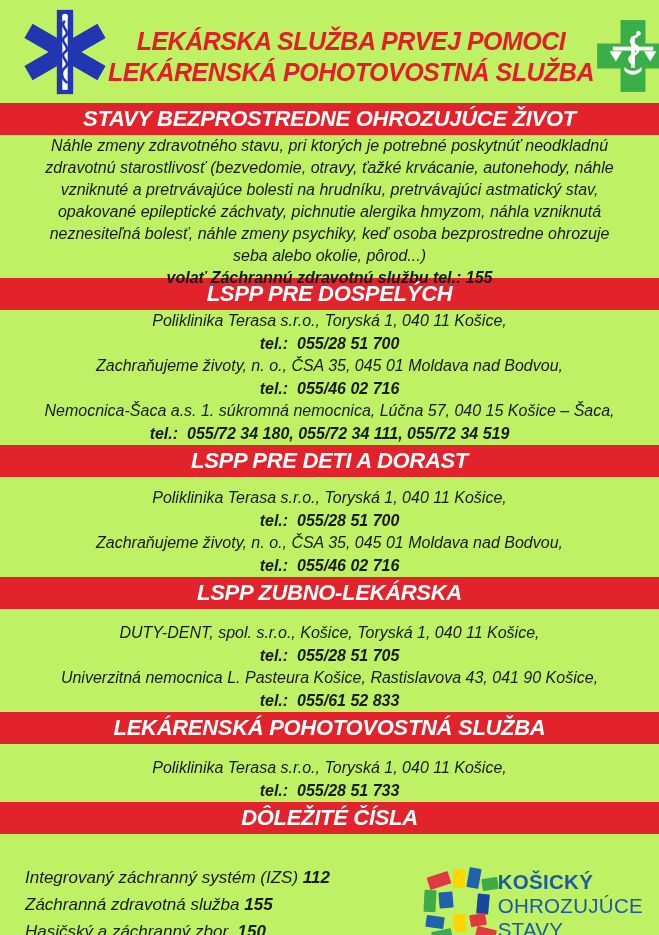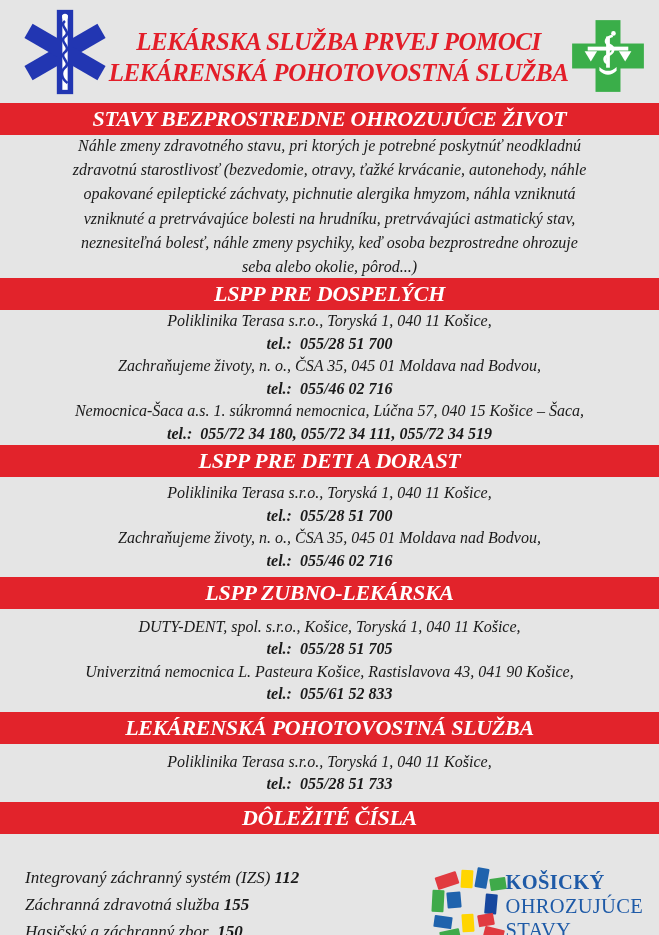--- a/index.html
+++ b/index.html
@@ -1,18 +1,18 @@
 <!DOCTYPE html>
 <html style="--red: #e2232b; --title-red: #e31e29; --star-blue: #2236b2; --cross-green: #3aae49; --ksk-blue: #1e5aa7; --tile-red: #e13a40; --tile-blue: #1f63ad; --tile-dblue: #17479e; --tile-green: #3faa4a; --tile-yellow: #ffd500; --text: #1a1a1a;"><head>
 <meta charset="utf-8">
 <style>
   html,body{margin:0;padding:0;background:#fff;}
   .page{
-    position:relative;width:659px;height:935px;background:#e5e5e5;overflow:hidden;
-    font-family:Liberation Serif, serif;color:var(--text,#1a1a1a);
+    position:relative;width:659px;height:935px;background:#bef264;overflow:hidden;
+    font-family:Liberation Sans, sans-serif;color:var(--text,#1a1a1a);
   }
   
   .header{height:103px;display:flex;align-items:flex-start;}
   .logo-left{width:86px;height:86px;margin:9px 0 0 22px;flex:0 0 auto;}
   .logo-right{width:78px;height:78px;margin:17px 12px 0 0;flex:0 0 auto;}
   .titles{flex:1;text-align:center;margin-top:26px;}
   .titles .t{
     color:var(--title-red,#e31e29);font-style:italic;font-weight:bold;
     font-size:25px;line-height:31px;letter-spacing:-0.5px;white-space:nowrap;
   }
@@ -22,21 +22,21 @@
     display:flex;align-items:center;justify-content:center;
     font-style:italic;font-weight:bold;font-size:22px;letter-spacing:-0.3px;white-space:nowrap;
   }
   
   .em-text{height:143px;display:flex;flex-direction:column;justify-content:space-between;}
   .em-text .line{
     text-align:center;font-style:italic;font-size:16px;line-height:22px;white-space:nowrap;
   }
   .em-text .call{font-weight:bold;}
   
-  .entries{display:flex;flex-direction:column;justify-content:center;}
+  .entries{display:flex;flex-direction:column;justify-content:flex-end;}
   .entries .addr,.entries .tel{
     text-align:center;font-style:italic;font-size:16px;line-height:22.5px;white-space:nowrap;
   }
   .entries .tel{font-weight:bold;white-space:pre;}
   .h135{height:135px}.h100{height:100px}.h95{height:103px}.h58{height:58px}
   
   .footer{height:109px;display:flex;align-items:flex-start;padding-top:14px;box-sizing:border-box;margin-top:16px;}
   .imp-list{flex:1;padding-left:25px;}
   .imp-row{font-style:italic;font-size:17px;line-height:27px;white-space:nowrap;}
   .imp-row b{font-weight:bold;}
@@ -84,24 +84,25 @@
       <circle cx="57" cy="21" r="3" fill="#fff"></circle>
       <path d="M56 24 C46 27 45 33 52 36 C59 39 58 46 50 49 C44 51 44 58 51 60" stroke="#fff" stroke-width="3.4" fill="none"></path>
       <path d="M39 64 Q50 74 61 64 L61 69 Q50 79 39 69 Z" fill="#fff"></path>
     </svg>
   </div>
 
   <div class="banner">STAVY BEZPROSTREDNE OHROZUJÚCE ŽIVOT</div>
   <div class="em-text">
     <div class="line">Náhle zmeny zdravotného stavu,  pri ktorých je potrebné poskytnúť neodkladnú</div>
     <div class="line">zdravotnú starostlivosť (bezvedomie, otravy, ťažké krvácanie, autonehody, náhle</div>
+    <div class="line">vzniknuté a pretrvávajúce bolesti na hrudníku, pretrvávajúci astmatický stav,</div>
     <div class="line">opakované epileptické záchvaty, pichnutie alergika hmyzom, náhla vzniknutá</div>
-    <div class="line">vzniknuté a pretrvávajúce bolesti na hrudníku, pretrvávajúci astmatický stav,</div>
     <div class="line">neznesiteľná bolesť, náhle zmeny psychiky,  keď osoba bezprostredne ohrozuje</div>
     <div class="line">seba alebo okolie, pôrod...)</div>
+    <div class="line call">volať Záchrannú zdravotnú službu tel.: 155</div>
   </div>
 
   <div class="banner">LSPP PRE DOSPELÝCH</div>
   <div class="entries h135">
     <div class="addr">Poliklinika Terasa s.r.o., Toryská 1, 040 11 Košice,</div>
     <div class="tel">tel.:  055/28 51 700</div>
     <div class="addr">Zachraňujeme životy, n. o., ČSA 35, 045 01 Moldava nad Bodvou,</div>
     <div class="tel">tel.:  055/46 02 716</div>
     <div class="addr">Nemocnica-Šaca a.s. 1. súkromná nemocnica, Lúčna 57, 040 15 Košice – Šaca,</div>
     <div class="tel">tel.:  055/72 34 180, 055/72 34 111, 055/72 34 519</div>

